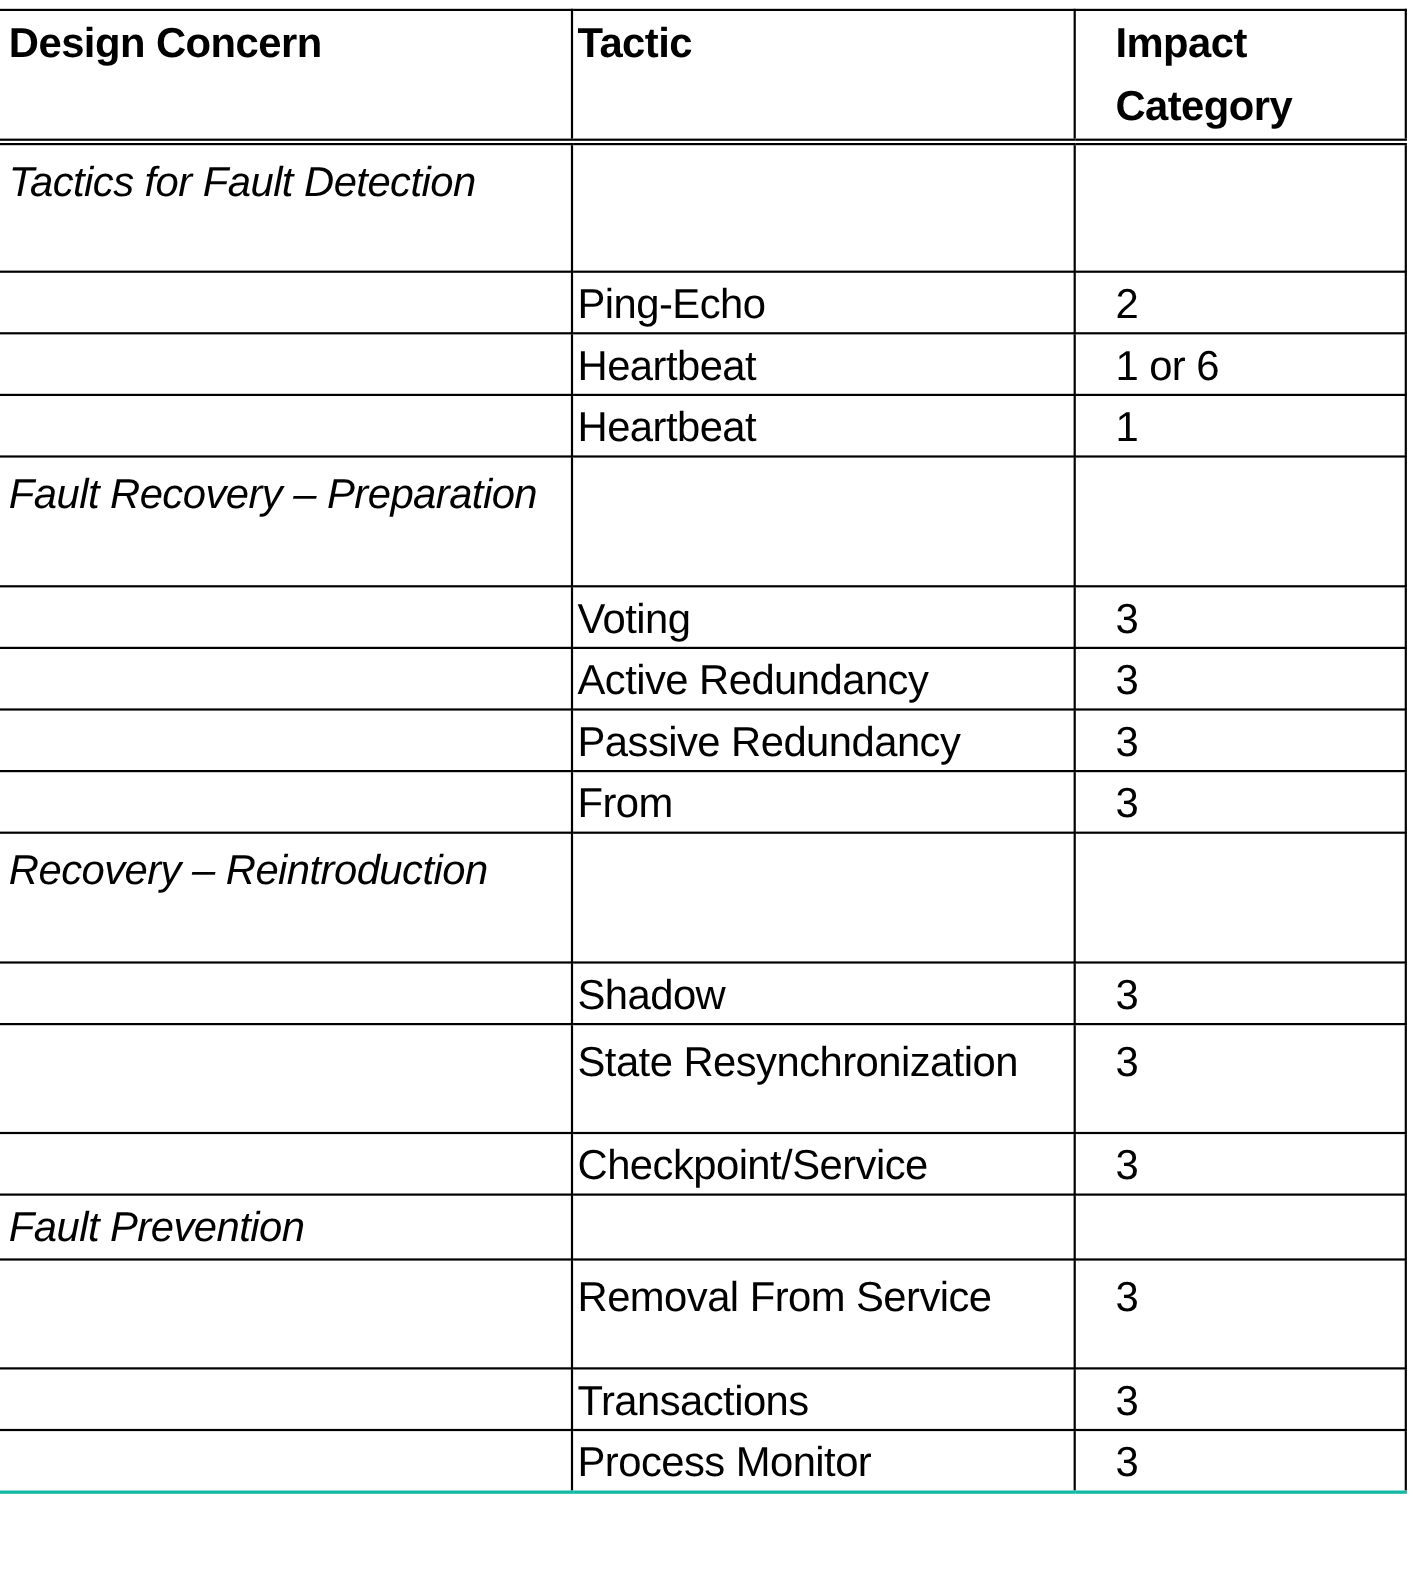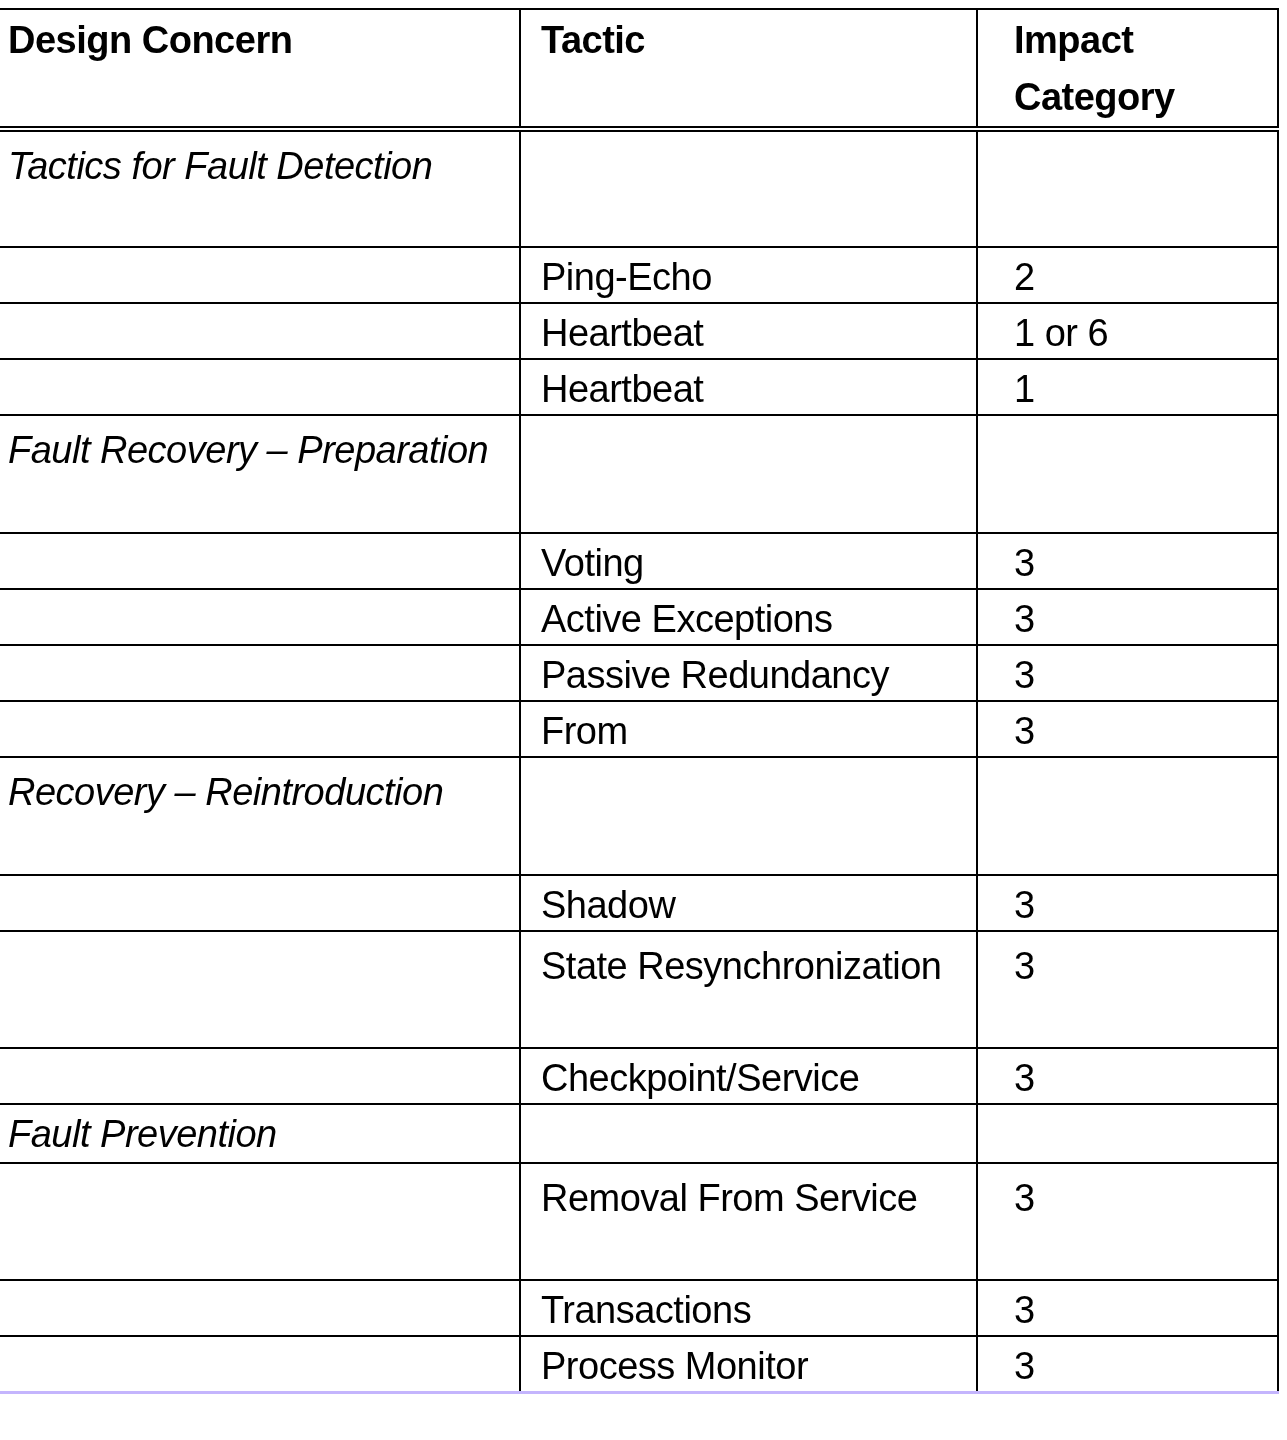--- a/index.html
+++ b/index.html
@@ -42,28 +42,28 @@
     }
     th {
       font-weight: bold;
       padding-top: 2px;
       height: 118px;
     }
     tr.hdr th {
       border-bottom: 6px double #000;
     }
     td.c1, th.c1 { border-left: none; }
-    td.c2, th.c2 { padding-left: 20px; }
+    td.c2, th.c2 { padding-left: 4px; }
     td.c3, th.c3 { padding-left: 36px; }
     tr.group td { height: 118px; }
     tr.group td.c1 { font-style: italic; }
     tr.single td { height: 45px; line-height: 50px; padding-top: 4px; }
-    tr.double td { height: 117px; }
+    tr.double td { height: 99px; }
     tr.group.single td { height: 59px; }
-    tr:last-child td { border-bottom: 3px solid #c4b5fd; }
+    tr:last-child td { border-bottom: 3px solid #14b8a6; }
   </style>
 </head>
 <body>
 
 <table>
   <colgroup>
     <col class="c1">
       <col class="c2">
       <col class="c3">
   </colgroup>
@@ -100,21 +100,21 @@
       <td class="c2"></td>
       <td class="c3"></td>
     </tr>
     <tr class="single">
       <td class="c1"></td>
       <td class="c2">Voting</td>
       <td class="c3">3</td>
     </tr>
     <tr class="single">
       <td class="c1"></td>
-      <td class="c2">Active Exceptions</td>
+      <td class="c2">Active Redundancy</td>
       <td class="c3">3</td>
     </tr>
     <tr class="single">
       <td class="c1"></td>
       <td class="c2">Passive Redundancy</td>
       <td class="c3">3</td>
     </tr>
     <tr class="single">
       <td class="c1"></td>
       <td class="c2">From</td>

